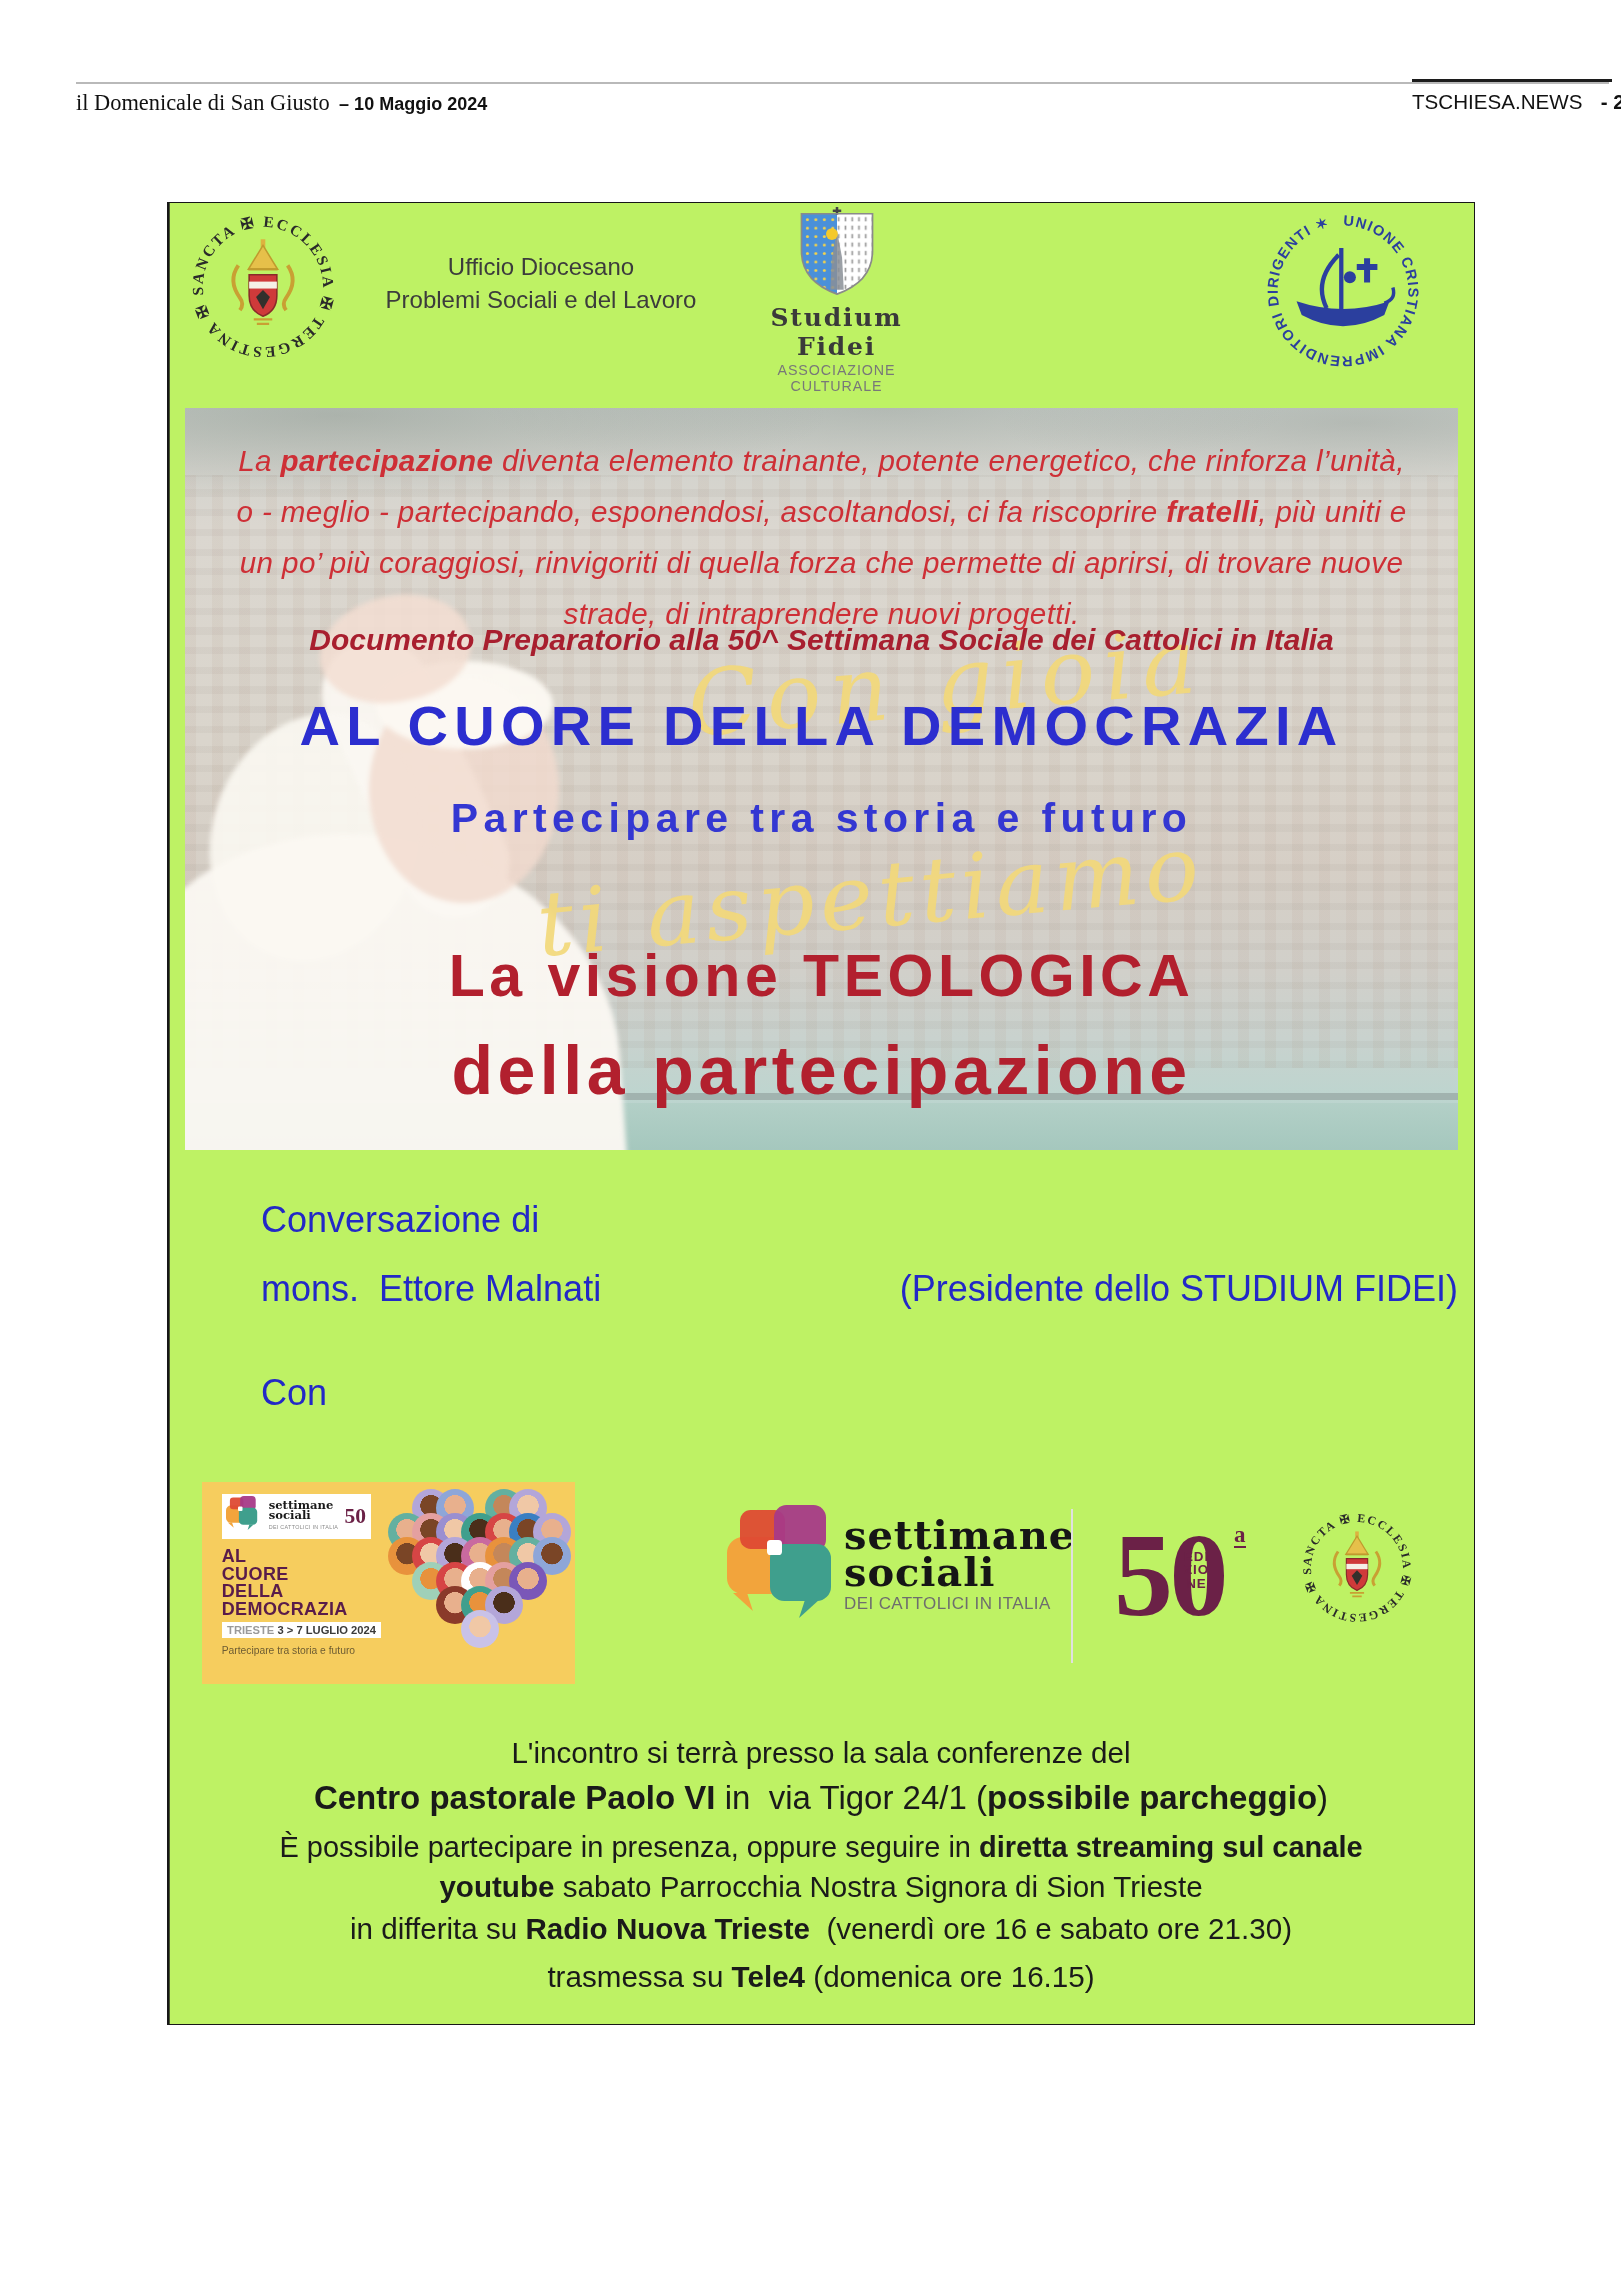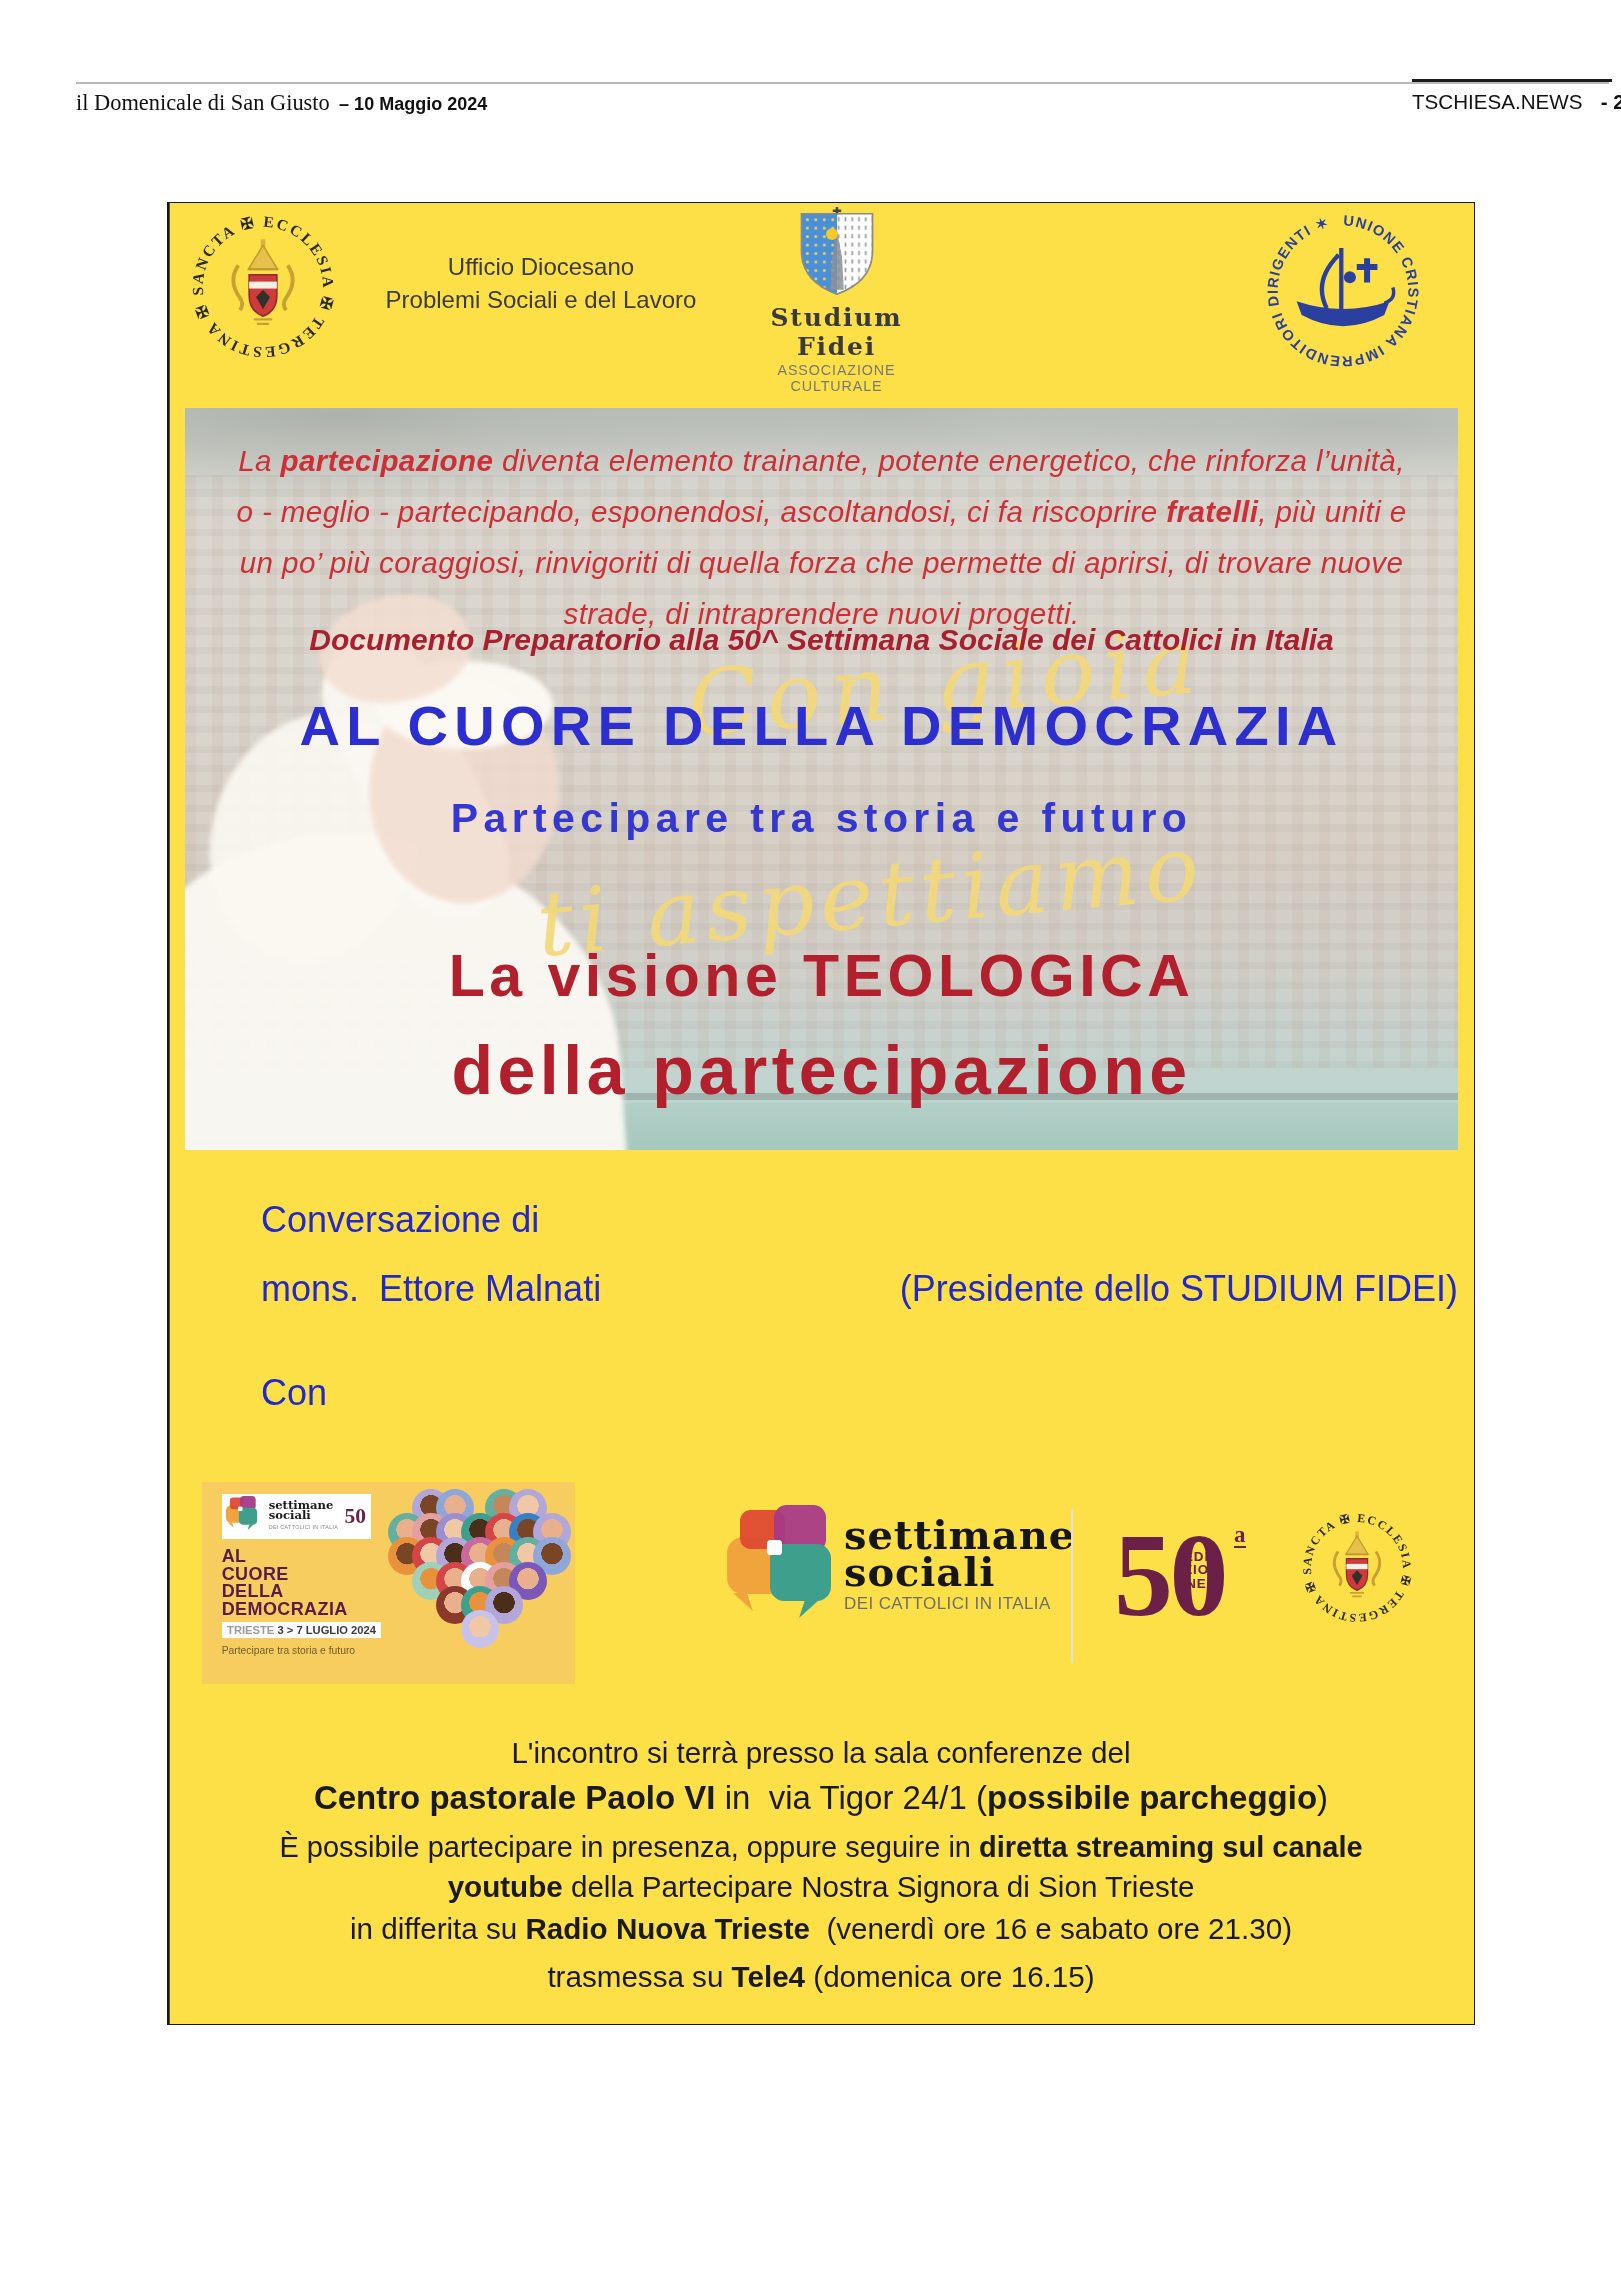--- a/index.html
+++ b/index.html
@@ -11,21 +11,21 @@
   .hdr-rule  { position:absolute; left:76px; top:82px; width:1533px; height:1.8px; background:#b9b9b9; }
   .hdr-rule-dark { position:absolute; left:1412px; top:79px; width:200px; height:2.7px; background:#1c1c1c; }
   .hdr-left  { position:absolute; left:76px; top:90px; white-space:nowrap; }
   .hdr-left .serif { font-family:"Liberation Serif", serif; font-size:22.4px; color:#111; }
   .hdr-left .date  { font-size:18px; font-weight:bold; color:#111; margin-left:5.4px; }
   .hdr-right { position:absolute; left:1412px; top:90px; font-size:20.6px; color:#111; white-space:nowrap; }
   .hdr-right .pg { font-weight:bold; margin-left:12.5px; }
 
   
   .poster { position:absolute; left:167px; top:202px; width:1308px; height:1823px;
-            border:1.8px solid #171717; background:#fde047;
+            border:1.8px solid #171717; background:#bef264;
             box-shadow: inset 8px 0 0 -6.3px #171717; }
 
   
   .crest1 { position:absolute; left:18px; top:7.2px; }
   .ufficio { position:absolute; left:176px; top:47px; width:394px; text-align:center;
              font-size:24px; line-height:33px; color:#3c3c3c; }
   .studium { position:absolute; left:570px; top:3.6px; width:197px; text-align:center; }
   .studium svg { display:block; margin:0 auto; }
   .studium-title { font-family:"DejaVu Serif", serif; font-weight:bold; font-size:25px;
                    color:#3a3a3a; letter-spacing:1.8px; margin-top:3px; }
@@ -359,21 +359,21 @@
     </svg>
 
     <div class="sched line1">L'incontro si terrà presso la sala conferenze del</div>
     <div class="sched venue">
       <span class="b">Centro pastorale Paolo VI</span><span> in&nbsp; via Tigor 24/1 (</span><span class="b">possibile parcheggio</span><span>)</span>
     </div>
     <div class="sched part">
       <span>È possibile partecipare in presenza, oppure seguire in </span><span class="b">diretta streaming sul canale</span>
     </div>
     <div class="sched ytline">
-      <span class="b">youtube</span><span> della Partecipare Nostra Signora di Sion Trieste</span>
+      <span class="b">youtube</span><span> sabato Parrocchia Nostra Signora di Sion Trieste</span>
     </div>
     <div class="sched radio">
       <span>in differita su </span><span class="b">Radio Nuova Trieste</span><span>&nbsp; (venerdì ore 16 e sabato ore 21.30)</span>
     </div>
     <div class="sched tv">
       <span>trasmessa su </span><span class="b">Tele4</span><span> (domenica ore 16.15)</span>
     </div>
 
   </div>
 </div>

